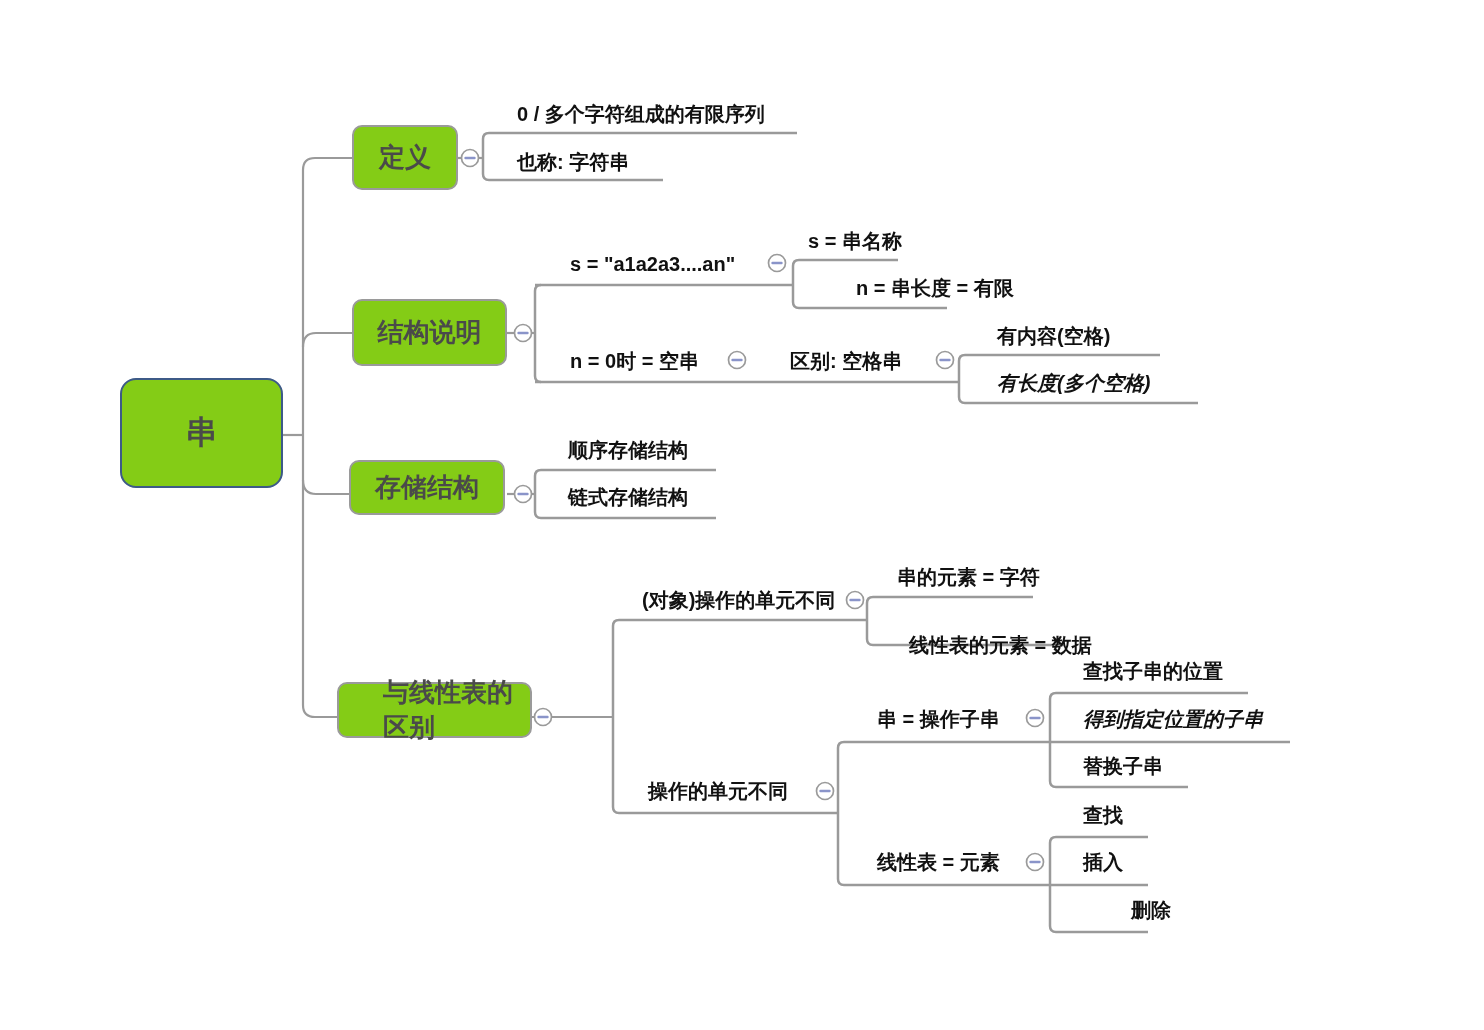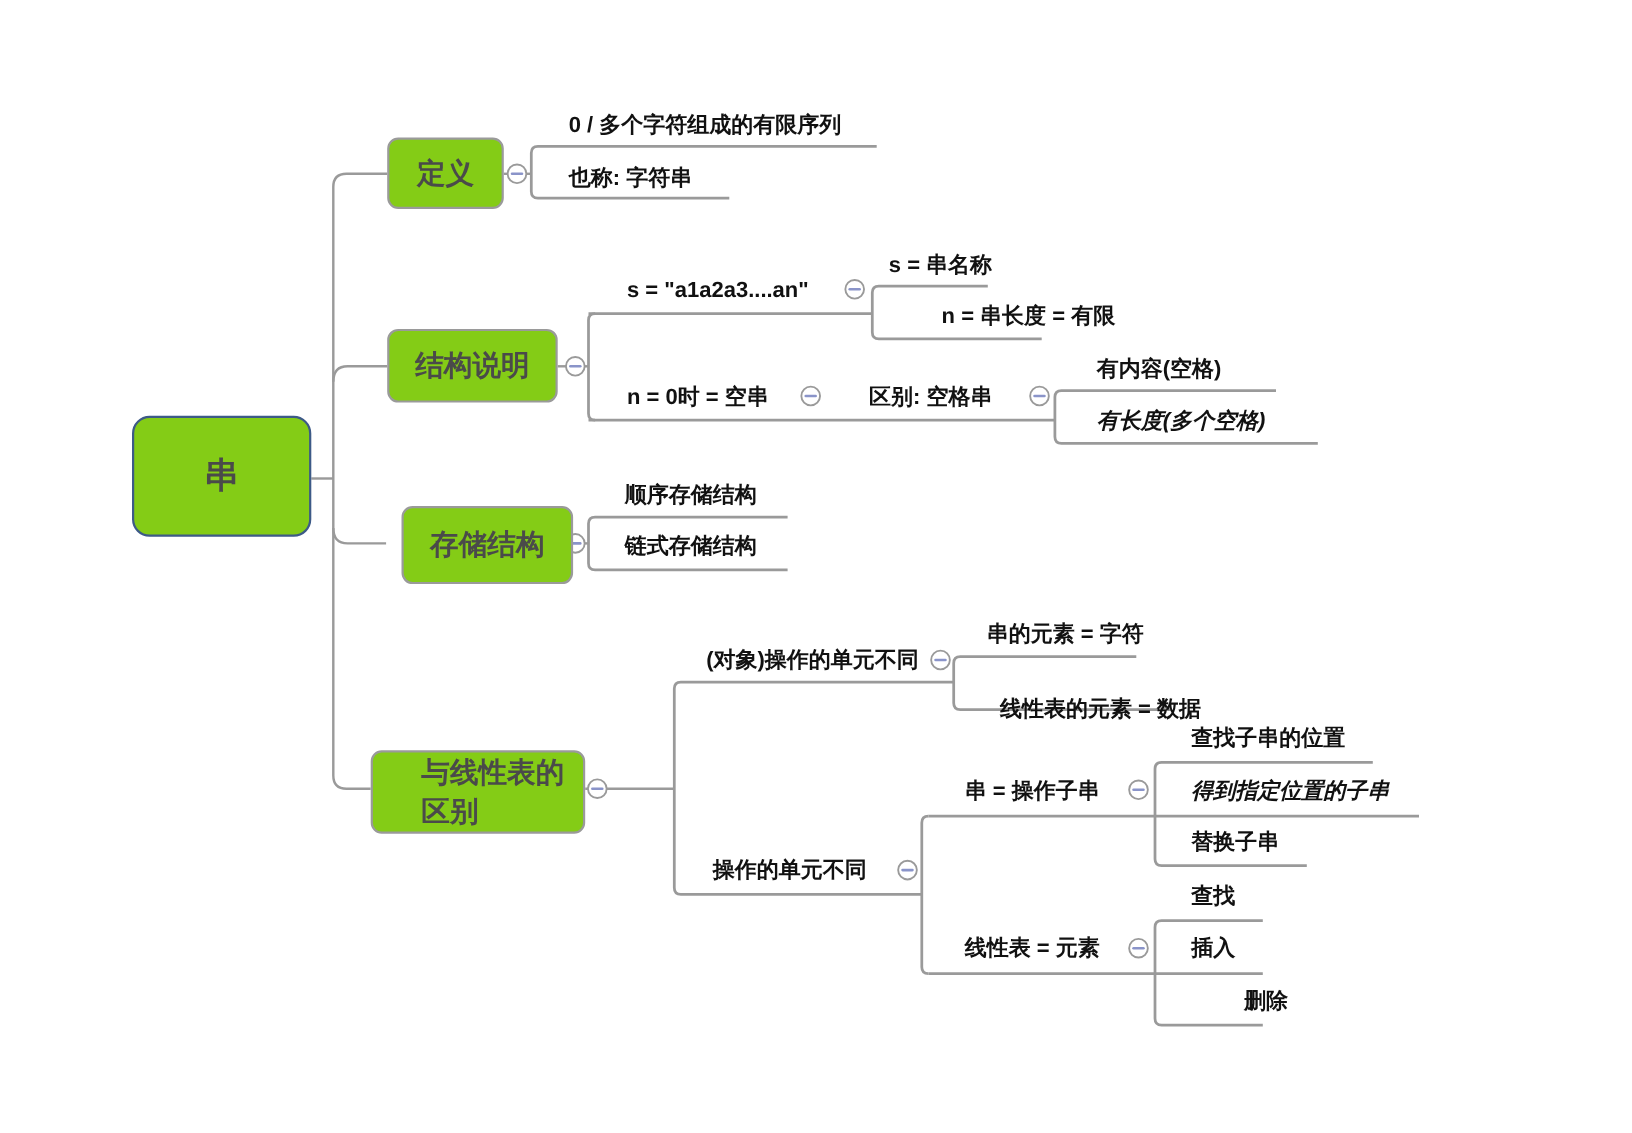--- a/index.html
+++ b/index.html
@@ -117,22 +117,22 @@
       </g>
     <g class="collapse" transform="translate(1035,862)">
         <circle r="8.5"></circle>
         <line x1="-4.5" y1="0" x2="4.5" y2="0"></line>
       </g>
   </svg>
 
   <div class="topic-box root" style="left:120px;top:378px;width:163px;height:110px;">串</div>
   <div class="topic-box main" style="left:352px;top:125px;width:106px;height:65px;">定义</div>
   <div class="topic-box main" style="left:352px;top:299px;width:155px;height:67px;">结构说明</div>
-  <div class="topic-box main" style="left:365px;top:460px;width:156px;height:71px;">存储结构</div>
-  <div class="topic-box main" style="left:337px;top:682px;width:195px;height:76px;padding-left:44px;">与线性表的区别</div>
+  <div class="topic-box main" style="left:349px;top:460px;width:156px;height:55px;">存储结构</div>
+  <div class="topic-box main" style="left:337px;top:682px;width:195px;height:56px;padding-left:44px;">与线性表的区别</div>
 
   <div class="leaf" style="left:517px;top:101px;">0 / 多个字符组成的有限序列</div>
   <div class="leaf" style="left:517px;top:149px;">也称: 字符串</div>
 
   <div class="leaf" style="left:570px;top:251px;">s = "a1a2a3....an"</div>
   <div class="leaf" style="left:808px;top:228px;">s = 串名称</div>
   <div class="leaf" style="left:836px;top:275px;margin-left:20px;">n = 串长度 = 有限</div>
   <div class="leaf" style="left:570px;top:348px;">n = 0时 = 空串</div>
   <div class="leaf" style="left:790px;top:348px;">区别: 空格串</div>
   <div class="leaf" style="left:997px;top:323px;">有内容(空格)</div>

